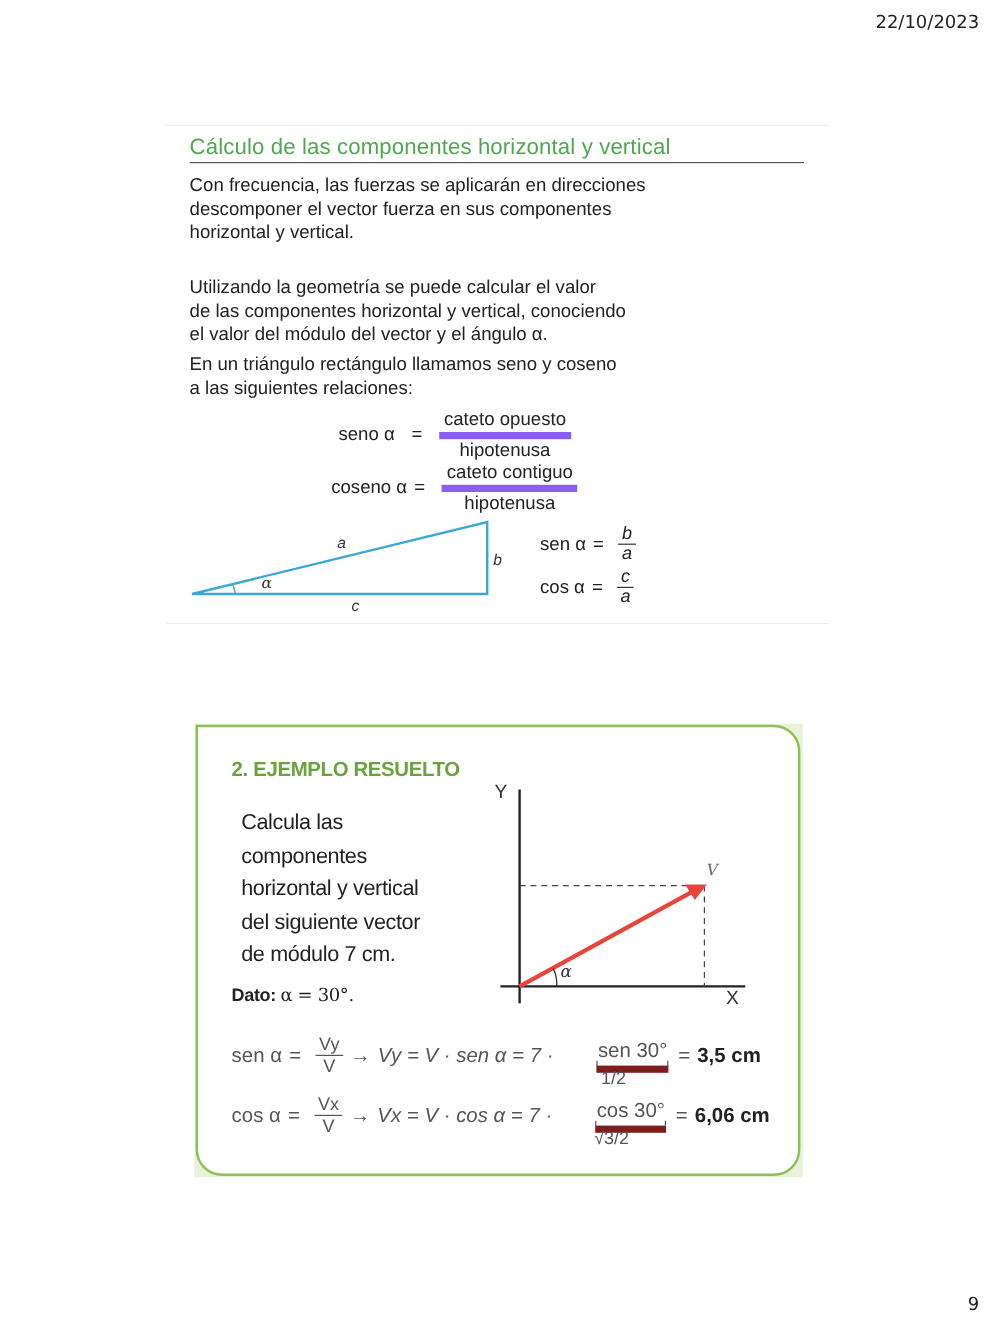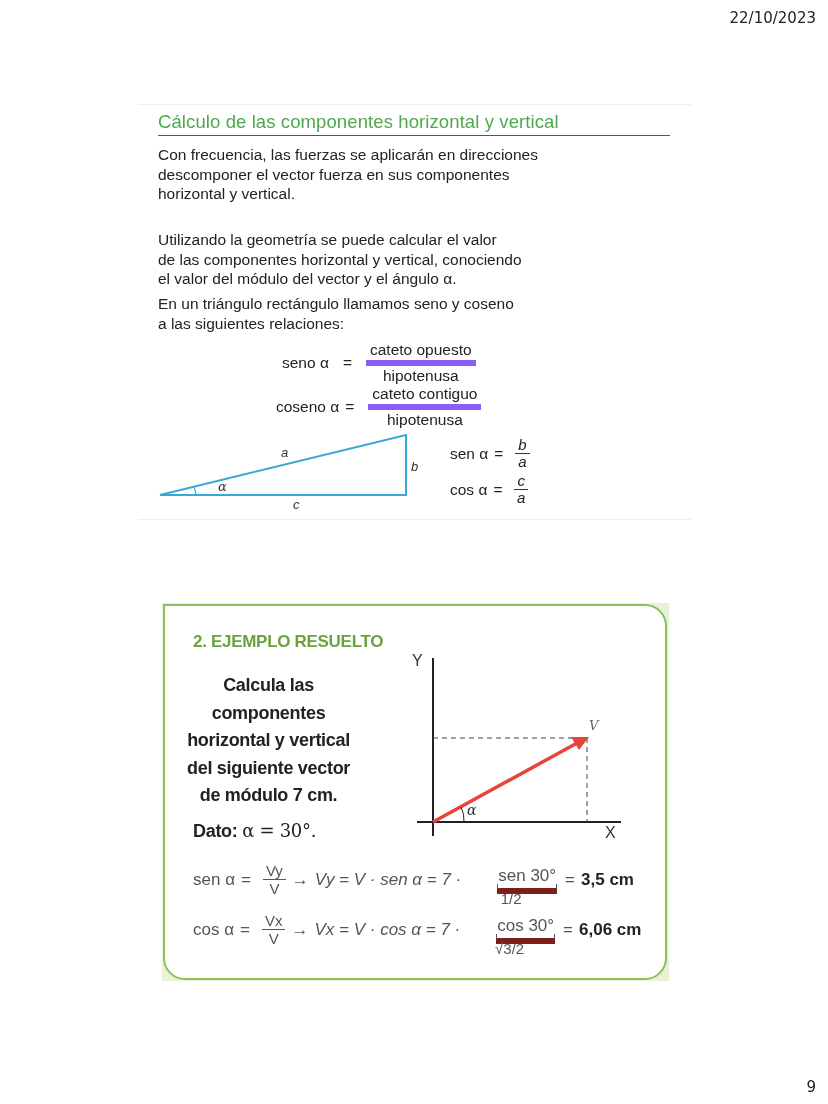--- a/index.html
+++ b/index.html
@@ -26,22 +26,22 @@
   .tri-svg { position: absolute; left: 18px; top: 326px; }
   .tri-label { position: absolute; font-size: 13px; color: #333; font-style: italic; }
 
   .small-frac { display: inline-flex; flex-direction: column; align-items: center; margin-left: 6px; font-style: italic; font-size: 15px; line-height: 16px; }
   .small-frac .num { border-bottom: 1px solid #333; padding: 0 3px; }
 
   
   .panel2-bg { position: absolute; left: 162px; top: 603px; width: 507px; height: 378px; background: #e8f2d8; }
   .panel2 { position: absolute; left: 163px; top: 604px; width: 500px; height: 372px; background: #fff; border: 2px solid #8cc15a; border-radius: 0 22px 22px 22px; }
   .ex-title { position: absolute; left: 28px; top: 26px; font-size: 17px; font-weight: bold; color: #6aa23d; letter-spacing: -0.3px; }
-  .ex-text { position: absolute; left: 22px; top: 66px; font-size: 18px; line-height: 27.5px; font-weight: bold; color: #222; letter-spacing: -0.3px; text-align: center; }
-  .ex-dato { position: absolute; left: 28px; top: 214px; font-size: 18px; font-weight: bold; color: #222; letter-spacing: -0.3px; }
+  .ex-text { position: absolute; left: 36px; top: 66px; font-size: 18px; line-height: 27.5px; font-weight: normal; color: #222; letter-spacing: -0.3px; }
+  .ex-dato { position: absolute; left: 28px; top: 214px; font-size: 15px; font-weight: bold; color: #222; letter-spacing: -0.3px; }
   .ex-dato .alpha { font-style: normal; font-weight: normal; }
 
   .axes-svg { position: absolute; left: 244px; top: 44px; }
   .ax-label { position: absolute; font-size: 16px; color: #333; }
 
   .calc { position: absolute; left: 28px; font-size: 17px; color: #555; display: flex; align-items: center; white-space: nowrap; }
   .calc .it { font-style: italic; }
   .calc .frac2 { display: inline-flex; flex-direction: column; align-items: center; margin: 0 6px; font-size: 15px; line-height: 17px; }
   .calc .frac2 .num { border-bottom: 1px solid #555; padding: 0 3px; }
   .calc .brace { display: inline-flex; flex-direction: column; align-items: center; position: relative; }

